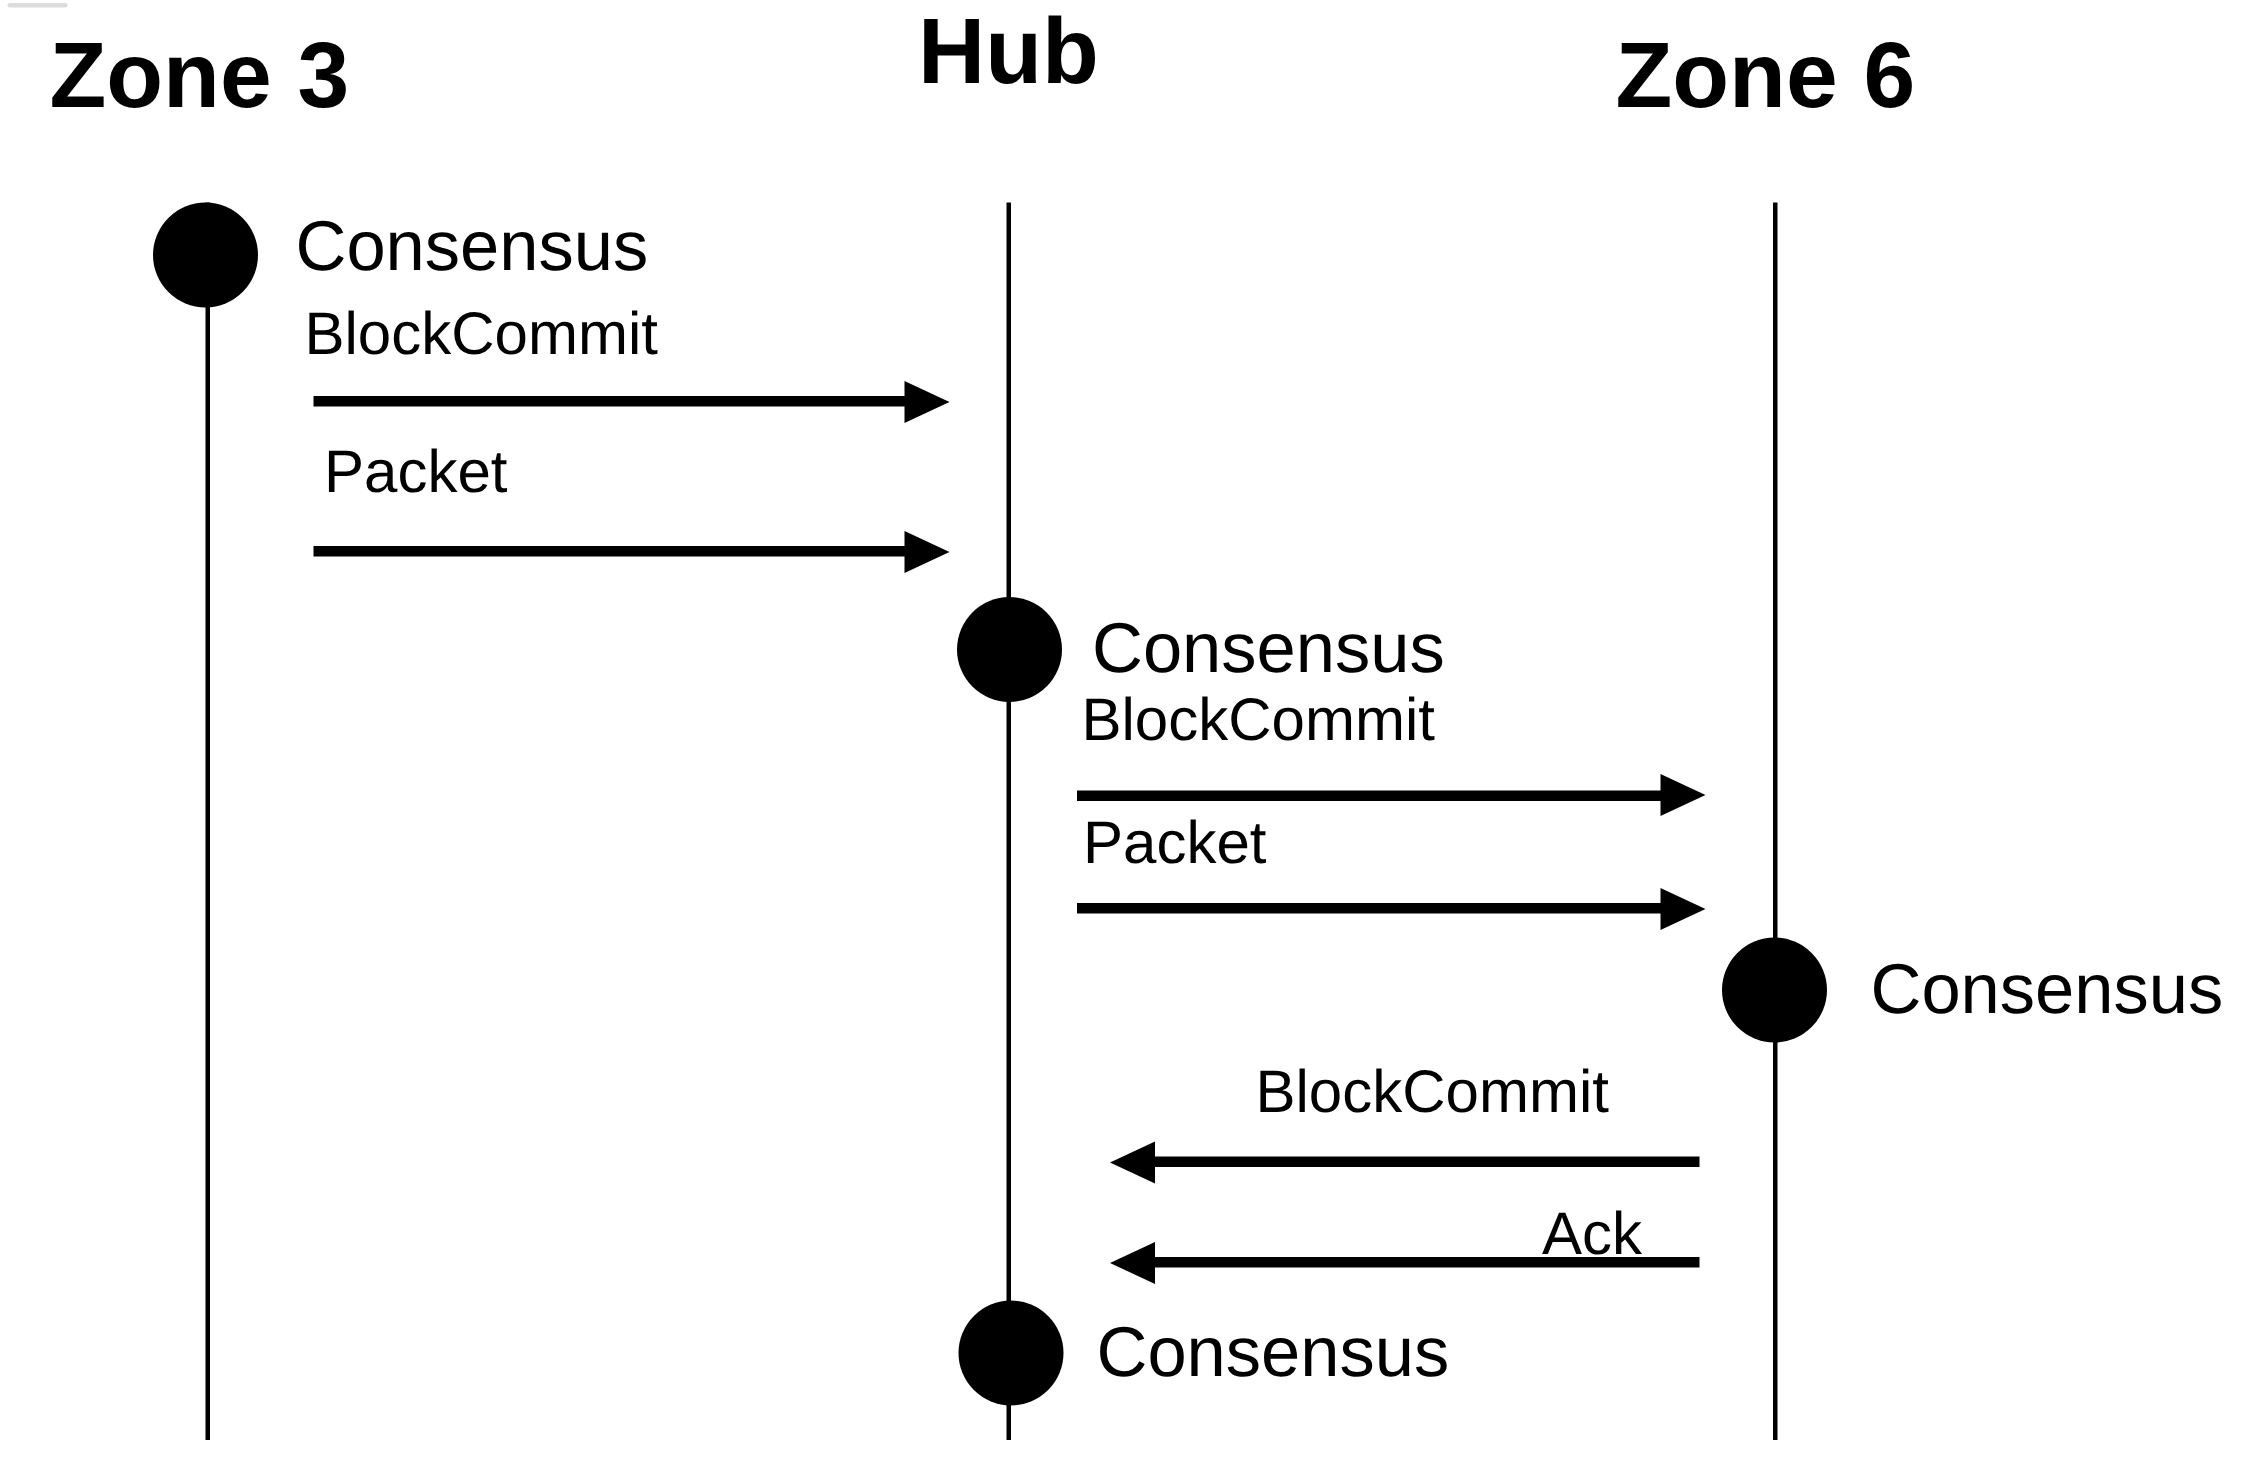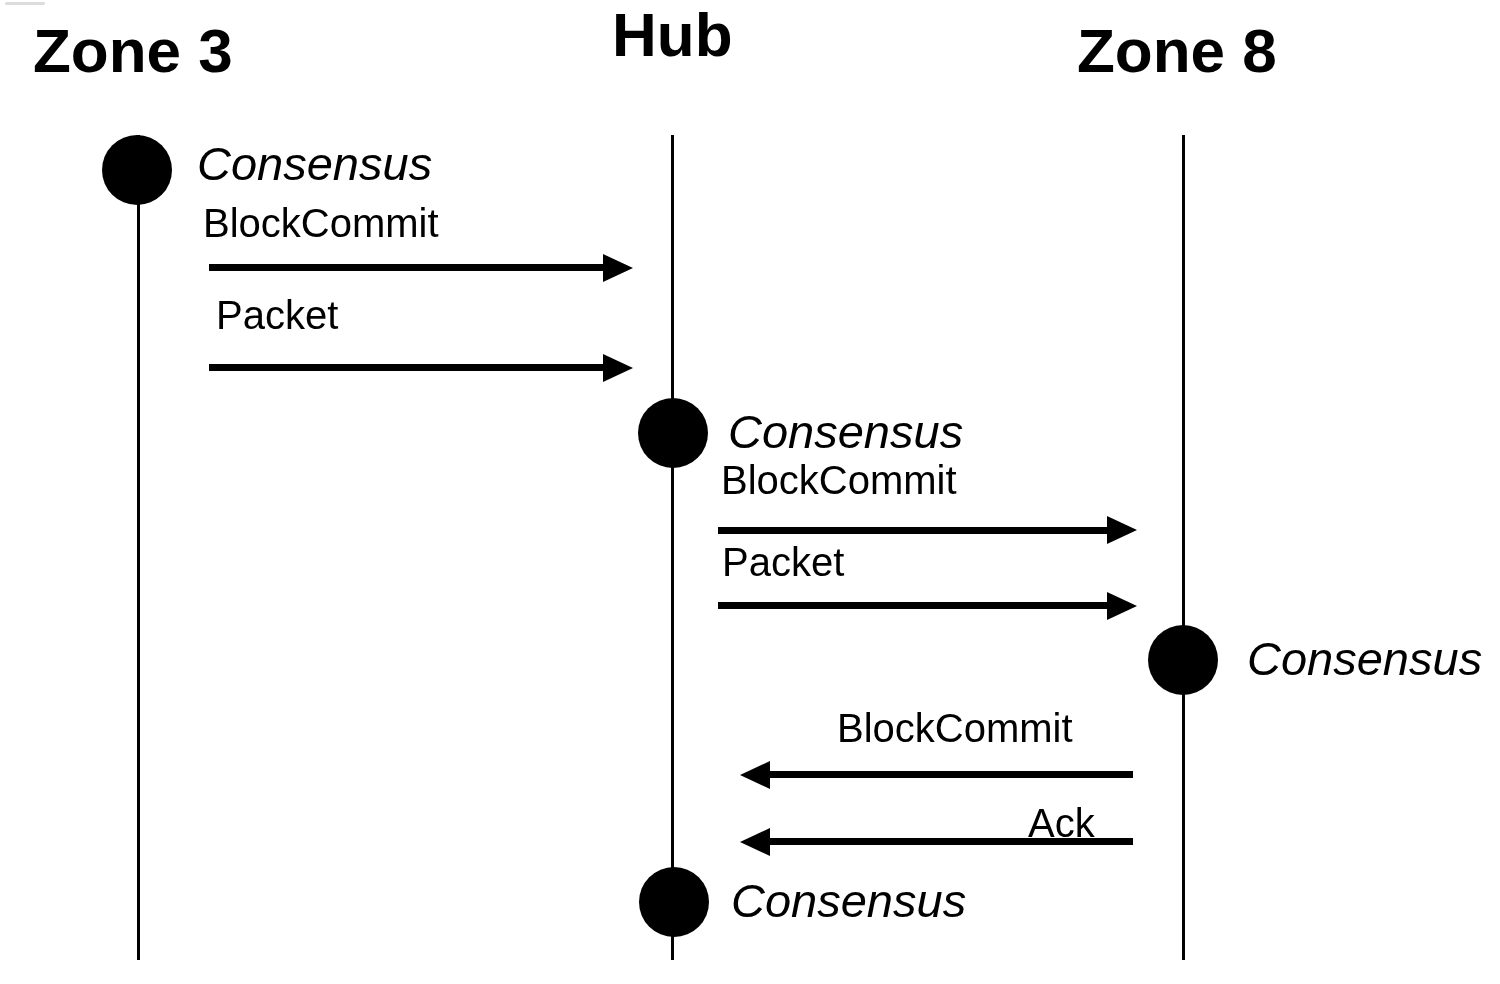--- a/index.html
+++ b/index.html
@@ -30,21 +30,20 @@
     background: #000000;
   }
   .event-dot {
     width: 70px;
     height: 70px;
     border-radius: 50%;
     background: #000000;
   }
   .event-label {
     font-size: 47px;
-    font-style: italic;
     line-height: 1;
     white-space: nowrap;
   }
   .msg-label {
     font-size: 40px;
     line-height: 1;
     white-space: nowrap;
   }
   .shaft {
     height: 7px;
@@ -73,21 +72,21 @@
 </style>
 </head>
 <body>
 
 <div class="canvas">
 
   <div class="abs artifact-line" style="left:5px; top:2px;"></div>
 
   <div class="abs participant-title" style="left:33px; top:20px;">Zone 3</div>
   <div class="abs participant-title" style="left:612px; top:4px;">Hub</div>
-  <div class="abs participant-title" style="left:1077px; top:20px;">Zone 8</div>
+  <div class="abs participant-title" style="left:1077px; top:20px;">Zone 6</div>
 
   <div class="abs lifeline" style="left:137px; top:135px;"></div>
   <div class="abs lifeline" style="left:671px; top:135px;"></div>
   <div class="abs lifeline" style="left:1182px; top:135px;"></div>
 
   <div class="abs event-dot" style="left:102px; top:135px;"></div>
   <div class="abs event-label" style="left:197px; top:140px;">Consensus</div>
 
   <div class="abs msg-label" style="left:203px; top:203px;">BlockCommit</div>
   <div class="abs shaft" style="left:209px; top:264px; width:395px;"></div>

